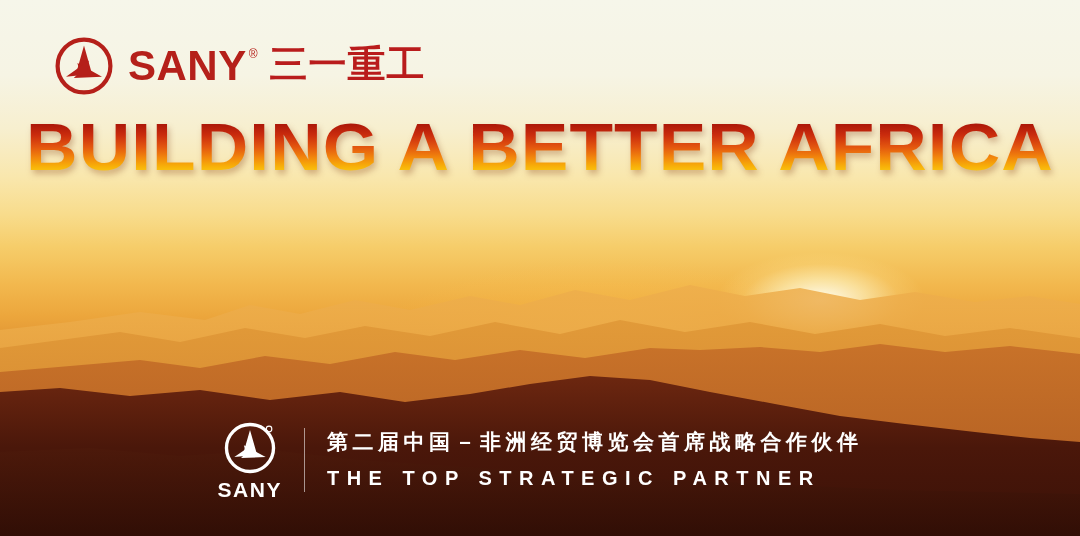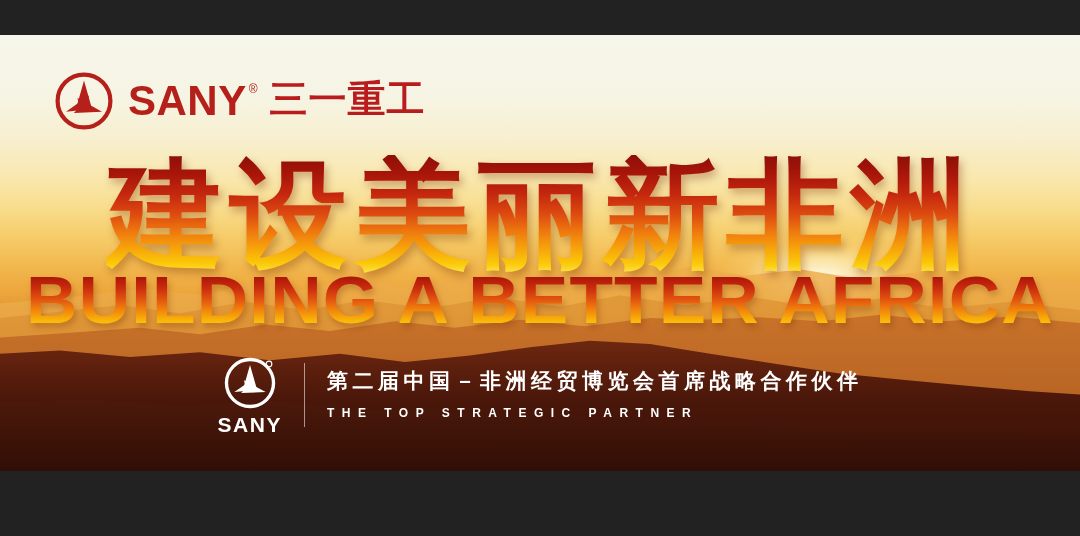--- a/index.html
+++ b/index.html
@@ -1,24 +1,23 @@
 <!DOCTYPE html>
 <html><head>
 <meta charset="utf-8">
 <style>
   html,body{margin:0;padding:0;background:#222;}
   *{box-sizing:border-box;}
 
   #poster{
     position:relative;
-    width:1080px;height:436px;
+    width:1080px;height:536px;
     overflow:hidden;
     font-family:"Liberation Sans","DejaVu Sans",sans-serif;
     background:#f5f5e9;
-    margin-top:35px;
   }
 
   
   .sky{
     position:absolute;inset:0;
     background:
       linear-gradient(180deg,
         #f6f6ea 0%,
         #f6f4e4 14%,
         #f7efcf 24%,
@@ -160,21 +159,21 @@
     flex:0 0 1px;
   }
   .footer-text{display:flex;flex-direction:column;gap:15px;}
   .ft-cn{
     color:#fff;font-size:21px;font-weight:bold;
     letter-spacing:4.5px;line-height:1;
     font-family:"DejaVu Sans","Liberation Sans",sans-serif;
     white-space:nowrap;
   }
   .ft-en{
-    color:#fff;font-size:12px;font-weight:bold;
+    color:#fff;font-size:20px;font-weight:bold;
     letter-spacing:7.5px;line-height:1;
     font-family:"Liberation Sans","DejaVu Sans",sans-serif;
     white-space:nowrap;
   }
 </style>
 </head>
 <body>
 
 <div id="poster">
 
@@ -244,21 +243,20 @@
       </g>
     </svg>
     <div class="wordmark">
       <span class="sany">SANY</span>
       <span class="reg">®</span>
       <span class="cn">三一重工</span>
     </div>
   </div>
 
   <div class="headline-wrap">
-    <span class="headline">建设美丽新非洲</span>
     <span class="subhead">BUILDING A BETTER AFRICA</span>
   </div>
 
   <div class="footer">
     <div class="footer-logo">
       <svg class="mark-white" viewBox="0 0 100 100">
         <circle cx="50" cy="50" r="42" fill="none" stroke="#ffffff" stroke-width="6"></circle>
         <g fill="#ffffff">
           <path d="M50 18 L62 60 L50 53 L38 60 Z"></path>
           <path d="M78 66 L34 68 L43 59 L39 45 Z"></path>

